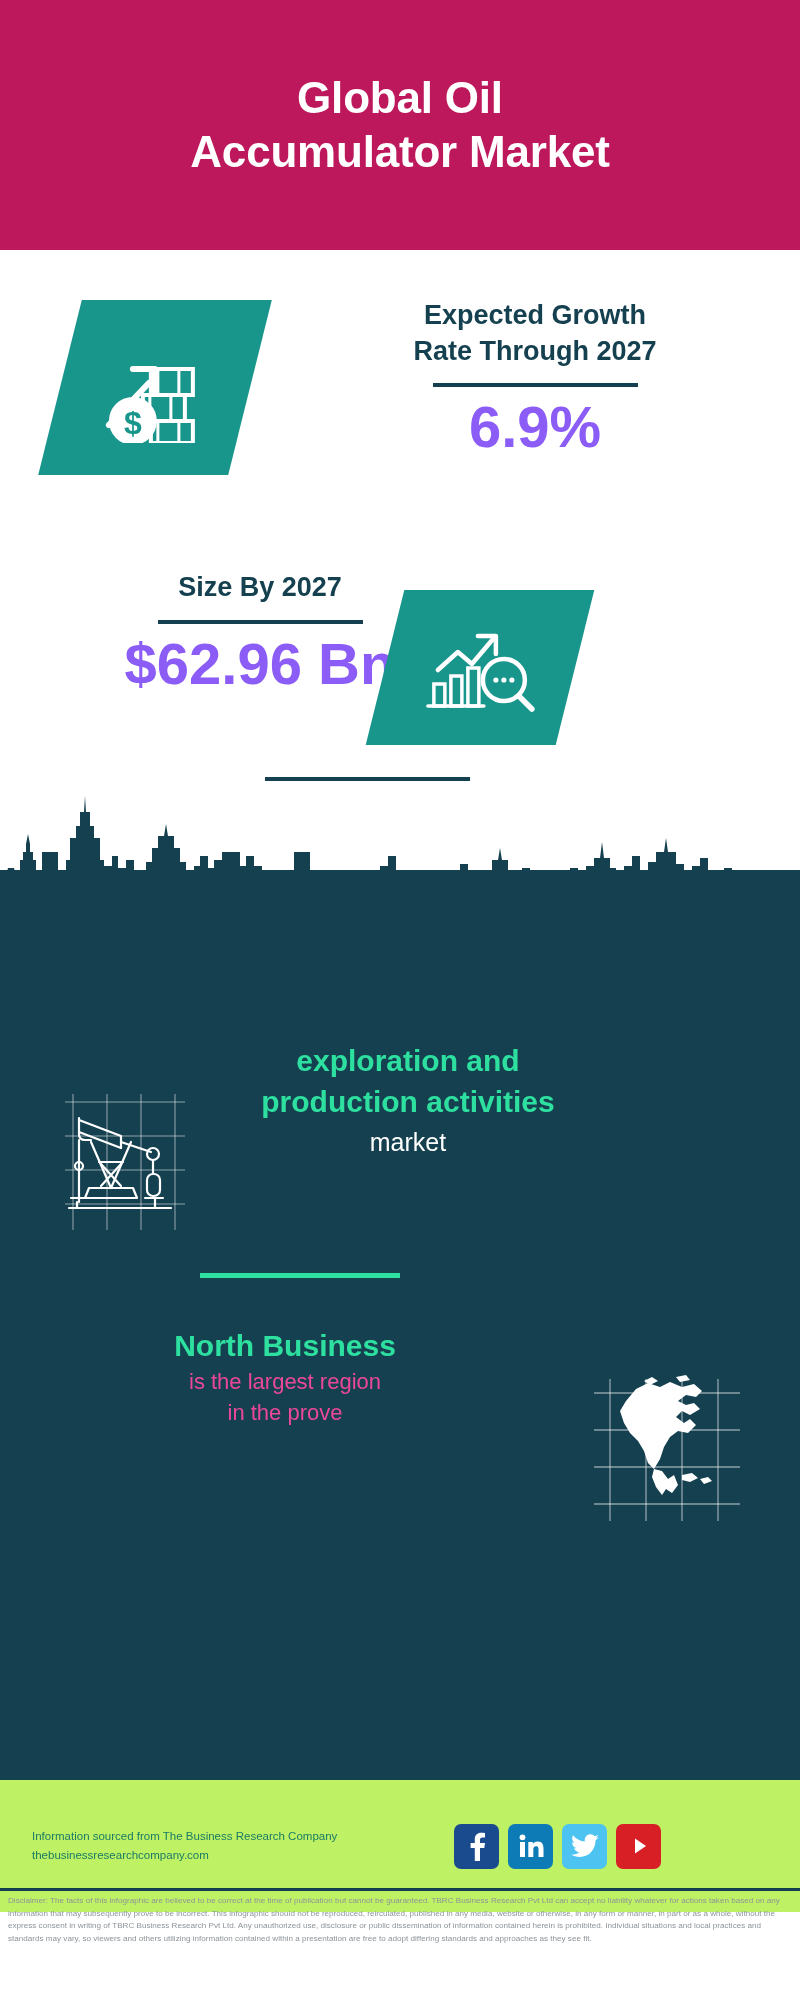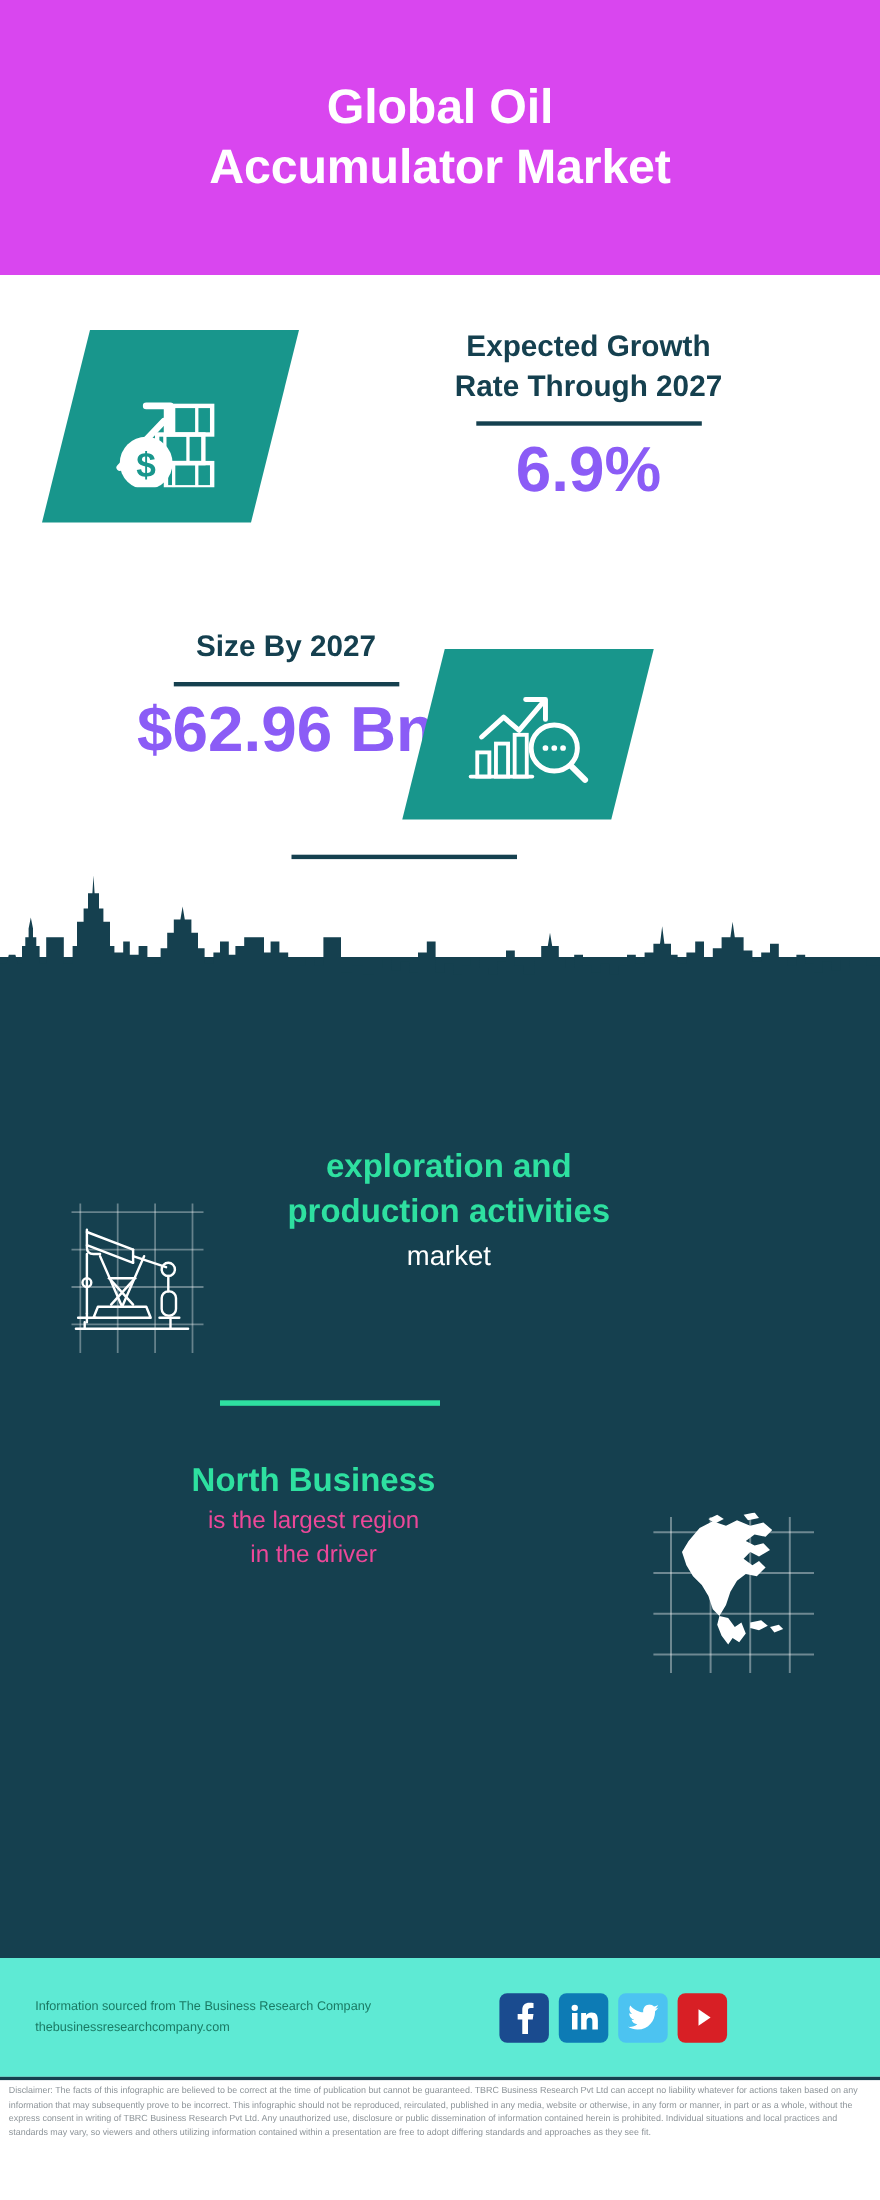--- a/index.html
+++ b/index.html
@@ -7,21 +7,21 @@
   body {
     font-family: "Liberation Sans", sans-serif;
     background:#ffffff;
     overflow:hidden;
   }
   .page { position:relative; width:800px; height:2000px; background:#fff; }
 
   
   .header {
     position:absolute; left:0; top:0; width:800px; height:250px;
-    background:#d946ef;
+    background:#be185d;
     display:flex; align-items:center; justify-content:center;
   }
   .header-title {
     color:#ffffff; font-size:44px; font-weight:bold; line-height:1.22;
     text-align:center; letter-spacing:-0.2px; width:640px;
   }
 
   
   .white-zone { position:absolute; left:0; top:250px; width:800px; height:730px; background:#fff; }
 
@@ -69,22 +69,22 @@
   .pump-icon { position:absolute; left:55px; top:1090px; width:140px; height:145px; }
   .map-icon  { position:absolute; left:590px; top:1375px; width:155px; height:150px; }
 
   
   .region { position:absolute; left:60px; top:1325px; width:450px; text-align:center; }
   .region-strong { color:#2ee0a0; font-size:30px; font-weight:bold; line-height:1.4; }
   .region-sub { color:#ec4899; font-size:22px; line-height:1.4; }
 
   
   .footer {
-    position:absolute; left:0; top:1780px; width:800px; height:108px;
-    background:#5eead4; display:flex; align-items:center;gap:40px;
+    position:absolute; left:0; top:1780px; width:800px; height:132px;
+    background:#bef264; display:flex; align-items:center;gap:40px;
   }
   .footer-text { margin-left:32px; width:370px; }
   .footer-line { color:#1a7a64; font-size:11.5px; line-height:1.65; }
   .social { display:flex; gap:9px; margin-left:12px; }
   .social-btn {
     width:45px; height:45px; border-radius:7px;
     display:flex; align-items:center; justify-content:center;
   }
   .fb { background:#1a4b8f; }
   .li { background:#0d7bb5; }
@@ -238,21 +238,21 @@
       <div>market</div>
     </div>
   </div>
 
   <div class="rule-mint"></div>
 
   <div class="region">
     <div class="region-strong">North Business</div>
     <div class="region-sub">
       <div>is the largest region</div>
-      <div>in the driver</div>
+      <div>in the prove</div>
     </div>
   </div>
 
   <svg class="map-icon" viewBox="0 0 155 150">
     <g stroke="#ffffff" stroke-opacity="0.38" stroke-width="1.8">
       <line x1="4" y1="18" x2="150" y2="18"></line>
       <line x1="4" y1="55" x2="150" y2="55"></line>
       <line x1="4" y1="92" x2="150" y2="92"></line>
       <line x1="4" y1="129" x2="150" y2="129"></line>
       <line x1="20" y1="4" x2="20" y2="146"></line>

